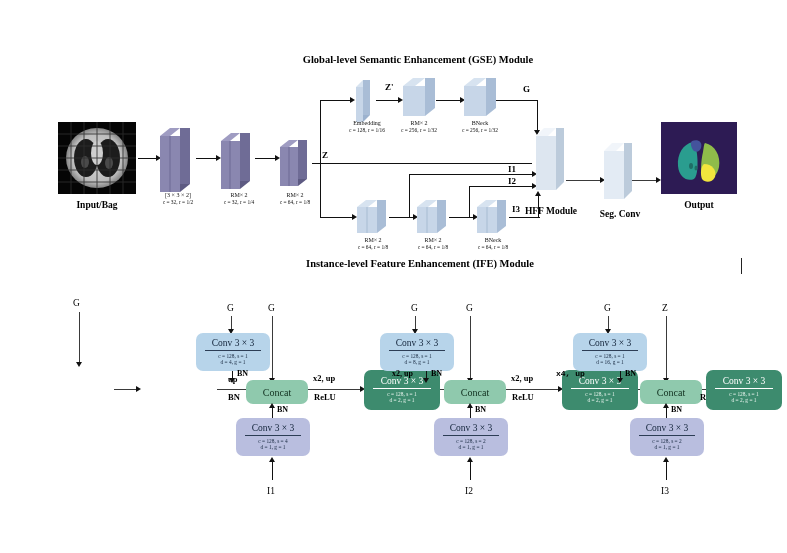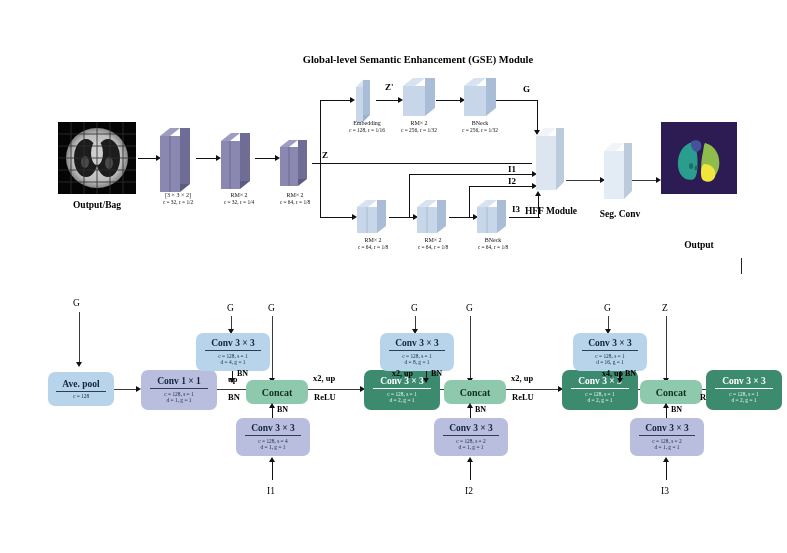--- a/index.html
+++ b/index.html
@@ -99,21 +99,20 @@
     justify-content: center;
     padding: 2px 3px;
     text-align: center;
   }
   .nbox .nb-title {
     font-family: "Liberation Serif", serif;
     font-size: 9.5px;
     color: #13243a;
     white-space: nowrap;
     line-height: 11px;
-    font-weight: bold;
   }
   .nbox .nb-rule {
     width: 82%;
     height: 1px;
     background: #2c3d55;
     margin: 1px 0 1.5px 0;
   }
   .nbox .nb-sub {
     font-family: "Liberation Serif", serif;
     font-size: 5.4px;
@@ -177,21 +176,21 @@
         <line x1="52" y1="0" x2="52" y2="72"></line>
         <line x1="65" y1="0" x2="65" y2="72"></line>
         <line x1="0" y1="12" x2="78" y2="12"></line>
         <line x1="0" y1="24" x2="78" y2="24"></line>
         <line x1="0" y1="36" x2="78" y2="36"></line>
         <line x1="0" y1="48" x2="78" y2="48"></line>
         <line x1="0" y1="60" x2="78" y2="60"></line>
       </g>
     </svg>
   </div>
-  <div class="cap abs" style="left:58px; top:200px; width:78px;">Output/Bag</div>
+  <div class="cap abs" style="left:58px; top:200px; width:78px;">Input/Bag</div>
 
   <div class="ln-h" style="left:138px; top:158px; width:18px;"></div>
   <div class="arrowhead-r" style="left:156px; top:155px;"></div>
 
   <div class="blk3d" style="left:160px; top:128px; width:36px; height:64px;">
     <svg width="36" height="64" viewBox="0 0 36 64" style="display:block">
       <polygon points="0,8 10,0 20,0 10,8" fill="#9f9cc2"></polygon>
       <polygon points="20,0 30,0 30,56 20,56" fill="#6f6c96"></polygon>
       <rect x="0" y="8" width="20" height="56" fill="#8a87b0"></rect>
       <polygon points="20,56 30,56 20,64" fill="#5d5a82"></polygon>
@@ -318,20 +317,21 @@
     <svg width="32" height="40" viewBox="0 0 32 40" style="display:block">
       <polygon points="0,7 9,0 20,0 11,7" fill="#d7e3f0"></polygon>
       <polygon points="20,0 29,0 29,26 20,33" fill="#a9bdd6"></polygon>
       <rect x="0" y="7" width="20" height="26" fill="#c7d6e8"></rect>
       <rect x="9" y="7" width="2" height="26" fill="#b7c9dd"></rect>
     </svg>
   </div>
   <div class="blk-title abs" style="left:458px; top:237px; width:70px;">BNeck</div>
   <div class="blk-sub abs" style="left:458px; top:244px; width:70px;">c = 64, r = 1/8</div>
 
+  <div class="sec-title abs" style="left:285px; top:258px; width:270px;">Instance-level Feature Enhancement (IFE) Module</div>
 
   <div class="ln-v" style="left:409px; top:174px; height:44px;"></div>
   <div class="ln-h" style="left:409px; top:174px; width:123px;"></div>
   <div class="arrowhead-r" style="left:532px; top:171px;"></div>
   <div class="tag abs" style="left:508px; top:164px;">I1</div>
 
   <div class="ln-v" style="left:469px; top:186px; height:32px;"></div>
   <div class="ln-h" style="left:469px; top:186px; width:63px;"></div>
   <div class="arrowhead-r" style="left:532px; top:183px;"></div>
   <div class="tag abs" style="left:508px; top:176px;">I2</div>
@@ -369,43 +369,32 @@
     <svg width="76" height="72" viewBox="0 0 76 72" style="display:block">
       <rect x="0" y="0" width="76" height="72" fill="#2d1b54"></rect>
       <path d="M32 20 C22 22 16 32 17 44 C18 55 26 60 33 57 C37 54 37 40 36 32 C35 25 35 21 32 20 Z" fill="#2a9d8f"></path>
       <path d="M31 19 C36 17 42 19 40 26 C38 31 34 30 32 28 C30 25 29 21 31 19 Z" fill="#44539c"></path>
       <path d="M44 21 C54 23 60 34 58 45 C56 55 48 60 42 56 C39 52 40 38 42 30 C43 24 43 22 44 21 Z" fill="#8fbc4a"></path>
       <path d="M43 42 C51 42 56 48 54 55 C51 61 44 61 41 57 C39 52 40 44 43 42 Z" fill="#f2e53d"></path>
       <ellipse cx="30" cy="44" rx="2" ry="3" fill="#1f6e66"></ellipse>
       <ellipse cx="35" cy="46" rx="1.5" ry="2.5" fill="#1f6e66"></ellipse>
     </svg>
   </div>
-  <div class="cap abs" style="left:661px; top:200px; width:76px;margin-top:40px;">Output</div>
+  <div class="cap abs" style="left:661px; top:200px; width:76px;">Output</div>
 
   <div class="divider" style="left:741px; top:258px; width:1px; height:16px;"></div>
 
   <div class="lbl io" style="left:73px; top:298px;">G</div>
   <div class="ln-v thin" style="left:79px; top:312px; height:50px;"></div>
   <div class="arrowhead-d" style="left:76px; top:362px;"></div>
 
-  <div class="nbox blue" style="left:48px; top:372px; width:66px; height:34px;">
-    <div class="nb-title">Ave. pool</div>
-    <div class="nb-rule"></div>
-    <div class="nb-sub">c = 128</div>
-  </div>
 
   <div class="ln-h thin" style="left:114px; top:389px; width:22px;"></div>
   <div class="arrowhead-r" style="left:136px; top:386px;"></div>
 
-  <div class="nbox lav" style="left:141px; top:370px; width:76px; height:40px;">
-    <div class="nb-title">Conv 1 × 1</div>
-    <div class="nb-rule"></div>
-    <div class="nb-sub">c = 128, s = 1</div>
-    <div class="nb-sub">d = 1, g = 1</div>
-  </div>
 
   <div class="ln-h thin" style="left:217px; top:389px; width:51px;"></div>
   <div class="arrowhead-r" style="left:268px; top:386px;"></div>
   <div class="lbl" style="left:228px; top:374px;">up</div>
   <div class="lbl" style="left:228px; top:392px;">BN</div>
 
   <div class="lbl io" style="left:227px; top:303px;">G</div>
   <div class="ln-v thin" style="left:231px; top:316px; height:13px;"></div>
   <div class="arrowhead-d" style="left:228px; top:329px;"></div>
 
@@ -513,21 +502,21 @@
   <div class="arrowhead-d" style="left:605px; top:329px;"></div>
 
   <div class="nbox blue" style="left:573px; top:333px; width:74px; height:38px;">
     <div class="nb-title">Conv 3 × 3</div>
     <div class="nb-rule"></div>
     <div class="nb-sub">c = 128, s = 1</div>
     <div class="nb-sub">d = 16, g = 1</div>
   </div>
   <div class="ln-v" style="left:620px; top:371px; height:10px;"></div>
   <div class="arrowhead-d" style="left:617px; top:378px;"></div>
-  <div class="lbl sm" style="left:602px; top:369px;">x4, up</div>
+  <div class="lbl sm" style="left:556px; top:369px;font-family:Liberation Mono, monospace;">x4, up</div>
   <div class="lbl sm" style="left:625px; top:369px;">BN</div>
 
   <div class="lbl io" style="left:662px; top:303px;">Z</div>
   <div class="ln-v thin" style="left:666px; top:316px; height:62px;"></div>
   <div class="arrowhead-d" style="left:663px; top:378px;"></div>
 
   <div class="nbox mint" style="left:640px; top:380px; width:62px; height:24px;">
     <div class="nb-title">Concat</div>
   </div>
 

